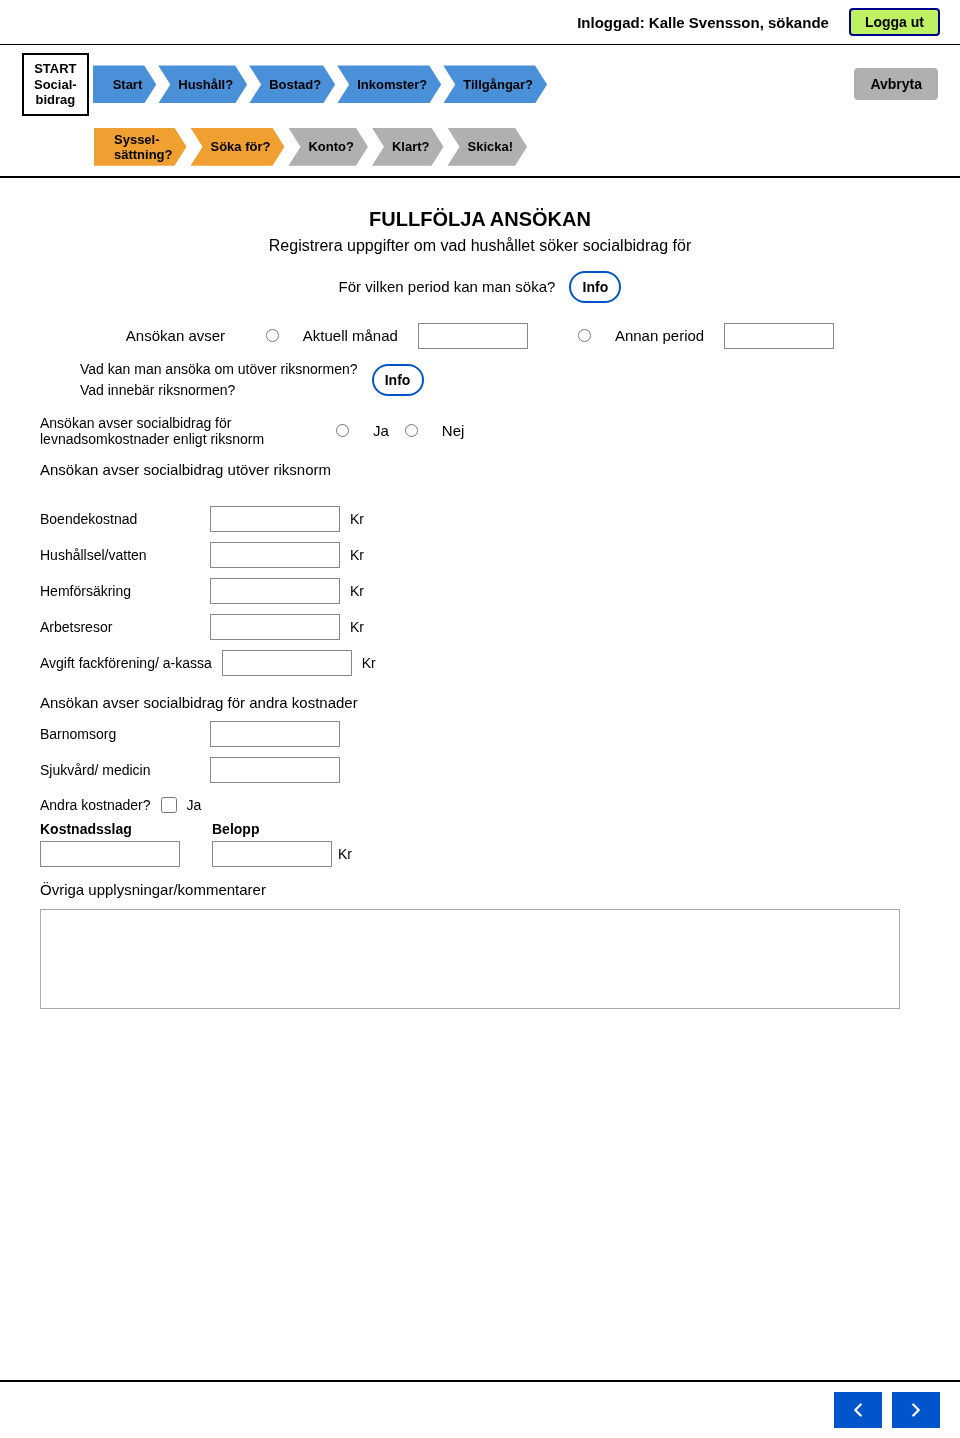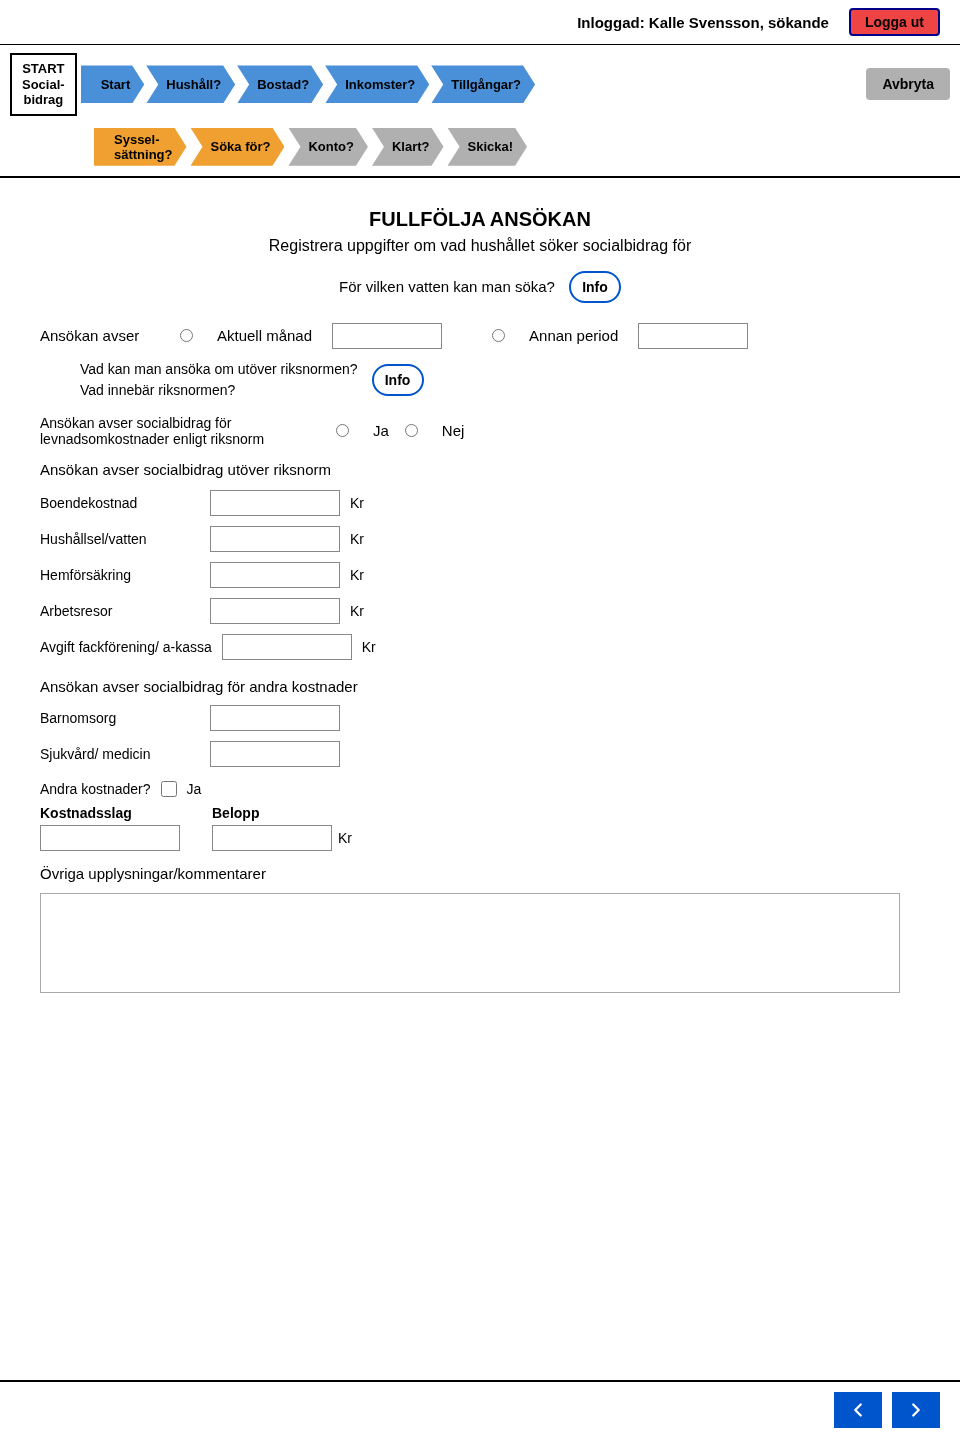--- a/index.html
+++ b/index.html
@@ -20,35 +20,35 @@
       padding: 8px 20px;
       border-bottom: 1px solid #000000;
       background: #fff;
     }
     .top-header .logged-in-text {
       font-size: 15px;
       font-weight: bold;
       margin-right: 20px;
     }
     .logga-ut-btn {
-      background: #ef4444;
+      background: #bef264;
       border: 2px solid #00008B;
       border-radius: 4px;
       padding: 4px 14px;
       font-size: 14px;
       font-weight: bold;
       cursor: pointer;
       color: #000;
     }
 
     
     .nav-bar {
       display: flex;
       align-items: center;
-      padding: 8px 10px;
+      padding: 8px 22px;
       background: #fff;
       gap: 0;
       flex-wrap: wrap;
     }
 
     .start-box {
       background: #fff;
       border: 2px solid #000;
       padding: 6px 10px;
       font-size: 13px;
@@ -208,21 +208,21 @@
       margin-left: 0;
     }
     .ja-nej-label {
       font-size: 14px;
       max-width: 280px;
     }
 
     .section-heading {
       font-size: 15px;
       font-weight: normal;
-      margin-bottom: 12px;
+      margin-bottom: 28px;
     }
 
     .form-field-row {
       display: flex;
       align-items: center;
       gap: 10px;
       margin-bottom: 10px;
     }
     .form-field-label {
       font-size: 14px;
@@ -322,20 +322,21 @@
     .nav-bottom-btn svg {
       fill: white;
       width: 22px;
       height: 22px;
     }
 
     .ansökan-avser-row {
       display: flex;
       align-items: center;
       gap: 20px;
+      justify-content: center;
     }
   </style>
 </head>
 <body>
 
 <div class="top-header">
   <span class="logged-in-text">Inloggad: Kalle Svensson, sökande</span>
   <button class="logga-ut-btn">Logga ut</button>
 </div>
 
@@ -383,21 +384,21 @@
 </div>
 
 <hr class="divider">
 
 <div class="main-content">
 
   <div class="page-title">FULLFÖLJA ANSÖKAN</div>
   <div class="page-subtitle">Registrera uppgifter om vad hushållet söker socialbidrag för</div>
 
   <div class="period-row">
-    <span class="period-question">För vilken vatten kan man söka?</span>
+    <span class="period-question">För vilken period kan man söka?</span>
     <button class="info-btn">Info</button>
   </div>
 
   <div class="ansökan-avser-row">
     <span class="radio-label">Ansökan avser</span>
     <label class="radio-option">
       <input type="radio" name="period" style="">
       <span>Aktuell månad</span>
     </label>
     <input type="text" class="text-input" style="width: 110px;">

